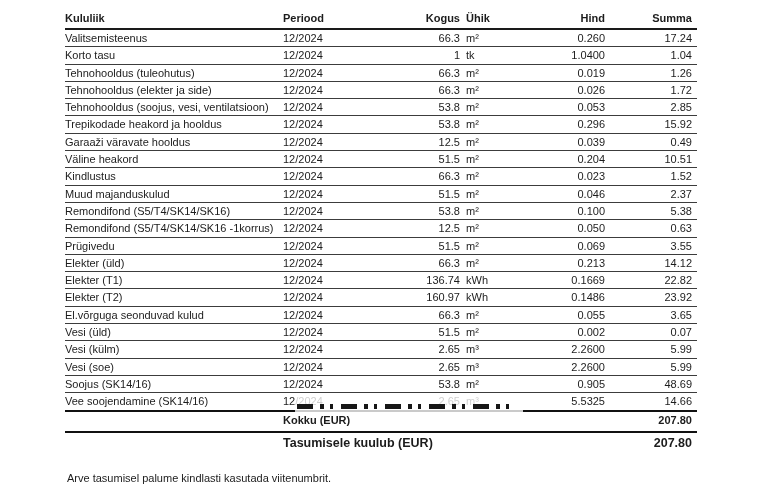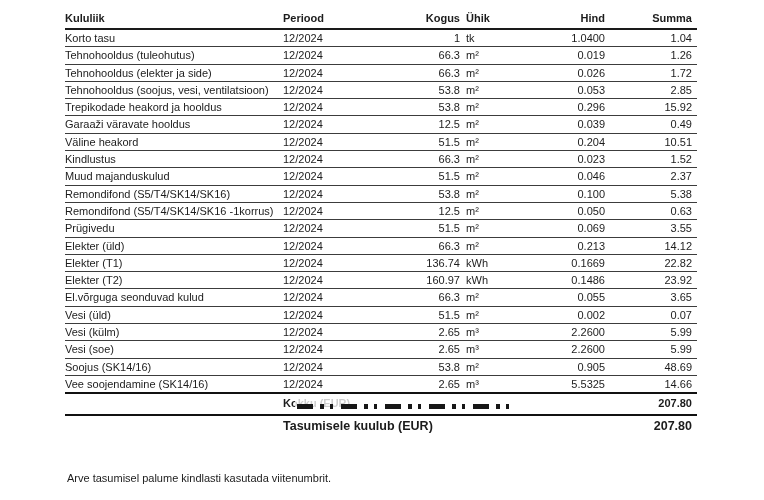--- a/index.html
+++ b/index.html
@@ -142,20 +142,28 @@
           <th>Kululiik</th>
           <th>Periood</th>
           <th class="num">Kogus</th>
           <th class="unit">Ühik</th>
           <th class="num">Hind</th>
           <th class="num last">Summa</th>
         </tr>
       </thead>
       <tbody>
           <tr>
+    <td>Valitsemisteenus</td>
+    <td>12/2024</td>
+    <td class="num">66.3</td>
+    <td class="unit">m²</td>
+    <td class="num">0.260</td>
+    <td class="num last">17.24</td>
+  </tr>
+          <tr>
     <td>Korto tasu</td>
     <td>12/2024</td>
     <td class="num">1</td>
     <td class="unit">tk</td>
     <td class="num">1.0400</td>
     <td class="num last">1.04</td>
   </tr>
           <tr>
     <td>Tehnohooldus (tuleohutus)</td>
     <td>12/2024</td>

